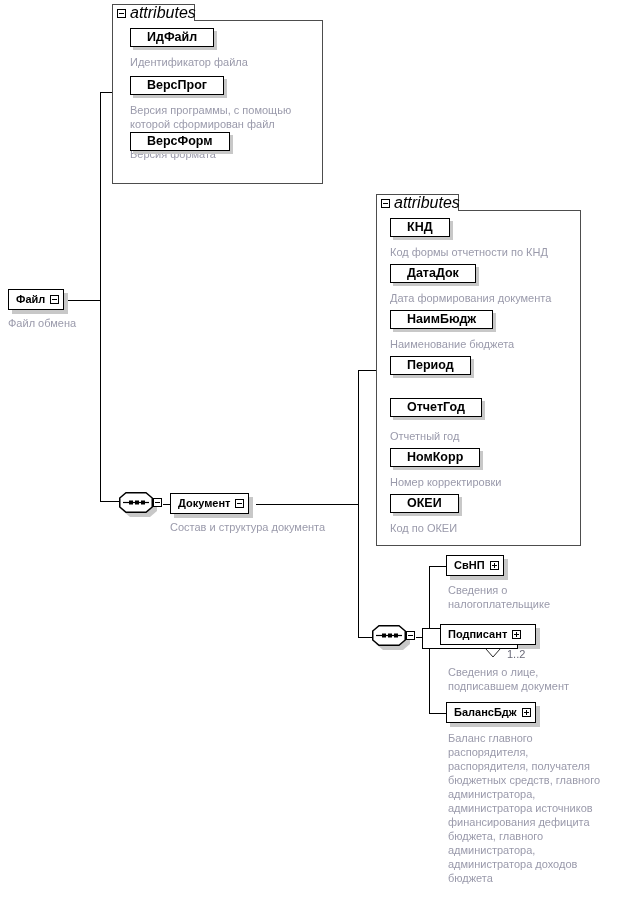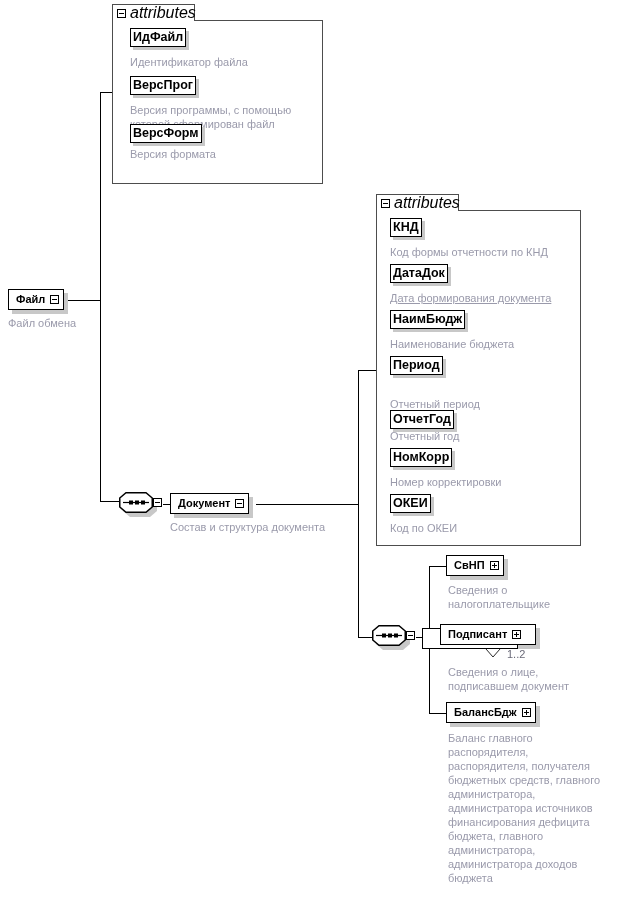--- a/index.html
+++ b/index.html
@@ -146,21 +146,21 @@
     border: 1.5px solid #000000;
     background: #ffffff;
     box-sizing: border-box;
     z-index: 1;
   }
 
   
   .anode .nbox {
     height: 19px;
     border-width: 1.5px;
-    padding: 0 2px;
+    padding: 0 16px;
   }
   .anode .nbox .nlabel {
     margin-right: 0;
     font-size: 12.5px;
   }
   .anode .shadow {
     left: 3px; top: 3px; right: -3px; bottom: -3px;
   }
 
   
@@ -254,21 +254,21 @@
 
     <div class="node anode" style="left:18px; top:72px;">
       <div class="shadow"></div>
       <div class="nbox">
         <span class="nlabel">ВерсПрог</span>
       </div>
     </div>
     <div class="desc" style="left:18px; top:99px; width:190px;">Версия программы, с помощью
 которой сформирован файл</div>
 
-    <div class="node anode" style="left:18px; top:120px;">
+    <div class="node anode" style="left:18px; top:128px;">
       <div class="shadow"></div>
       <div class="nbox">
         <span class="nlabel">ВерсФорм</span>
       </div>
     </div>
     <div class="desc" style="left:18px; top:143px; width:190px;">Версия формата</div>
   </div>
 
   <div class="seq" style="left:119px; top:492px;">
     <div class="oct-shadow"></div>
@@ -306,39 +306,39 @@
       </div>
     </div>
     <div class="desc" style="left:14px; top:51px; width:190px;">Код формы отчетности по КНД</div>
 
     <div class="node anode" style="left:14px; top:70px;">
       <div class="shadow"></div>
       <div class="nbox">
         <span class="nlabel">ДатаДок</span>
       </div>
     </div>
-    <div class="desc" style="left:14px; top:97px; width:195px;text-decoration:underline;">Дата формирования документа</div>
+    <div class="desc" style="left:14px; top:97px; width:195px;">Дата формирования документа</div>
 
     <div class="node anode" style="left:14px; top:116px;">
       <div class="shadow"></div>
       <div class="nbox">
         <span class="nlabel">НаимБюдж</span>
       </div>
     </div>
     <div class="desc" style="left:14px; top:143px; width:190px;">Наименование бюджета</div>
 
     <div class="node anode" style="left:14px; top:162px;">
       <div class="shadow"></div>
       <div class="nbox">
         <span class="nlabel">Период</span>
       </div>
     </div>
     <div class="desc" style="left:14px; top:203px; width:190px;">Отчетный период</div>
 
-    <div class="node anode" style="left:14px; top:216px;">
+    <div class="node anode" style="left:14px; top:204px;">
       <div class="shadow"></div>
       <div class="nbox">
         <span class="nlabel">ОтчетГод</span>
       </div>
     </div>
     <div class="desc" style="left:14px; top:235px; width:190px;">Отчетный год</div>
 
     <div class="node anode" style="left:14px; top:254px;text-align:right;">
       <div class="shadow"></div>
       <div class="nbox">

